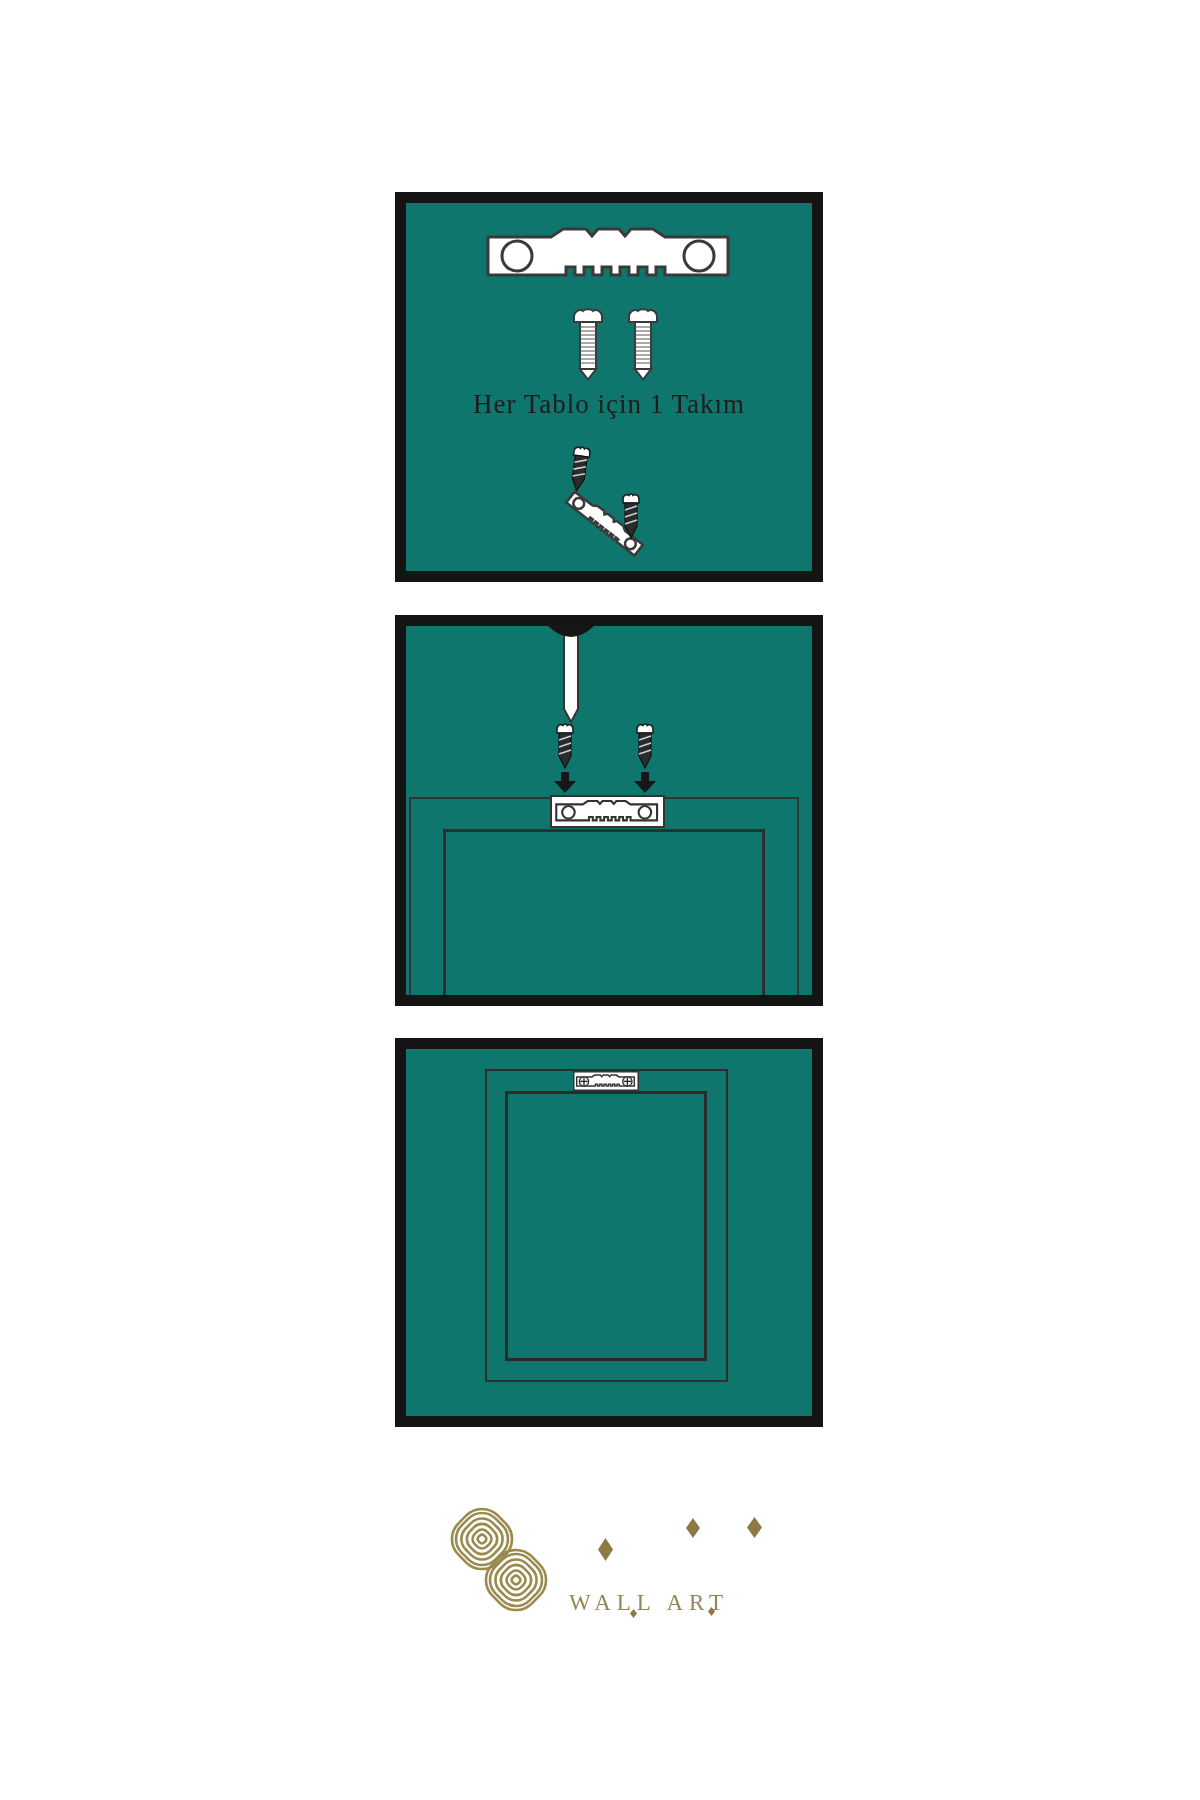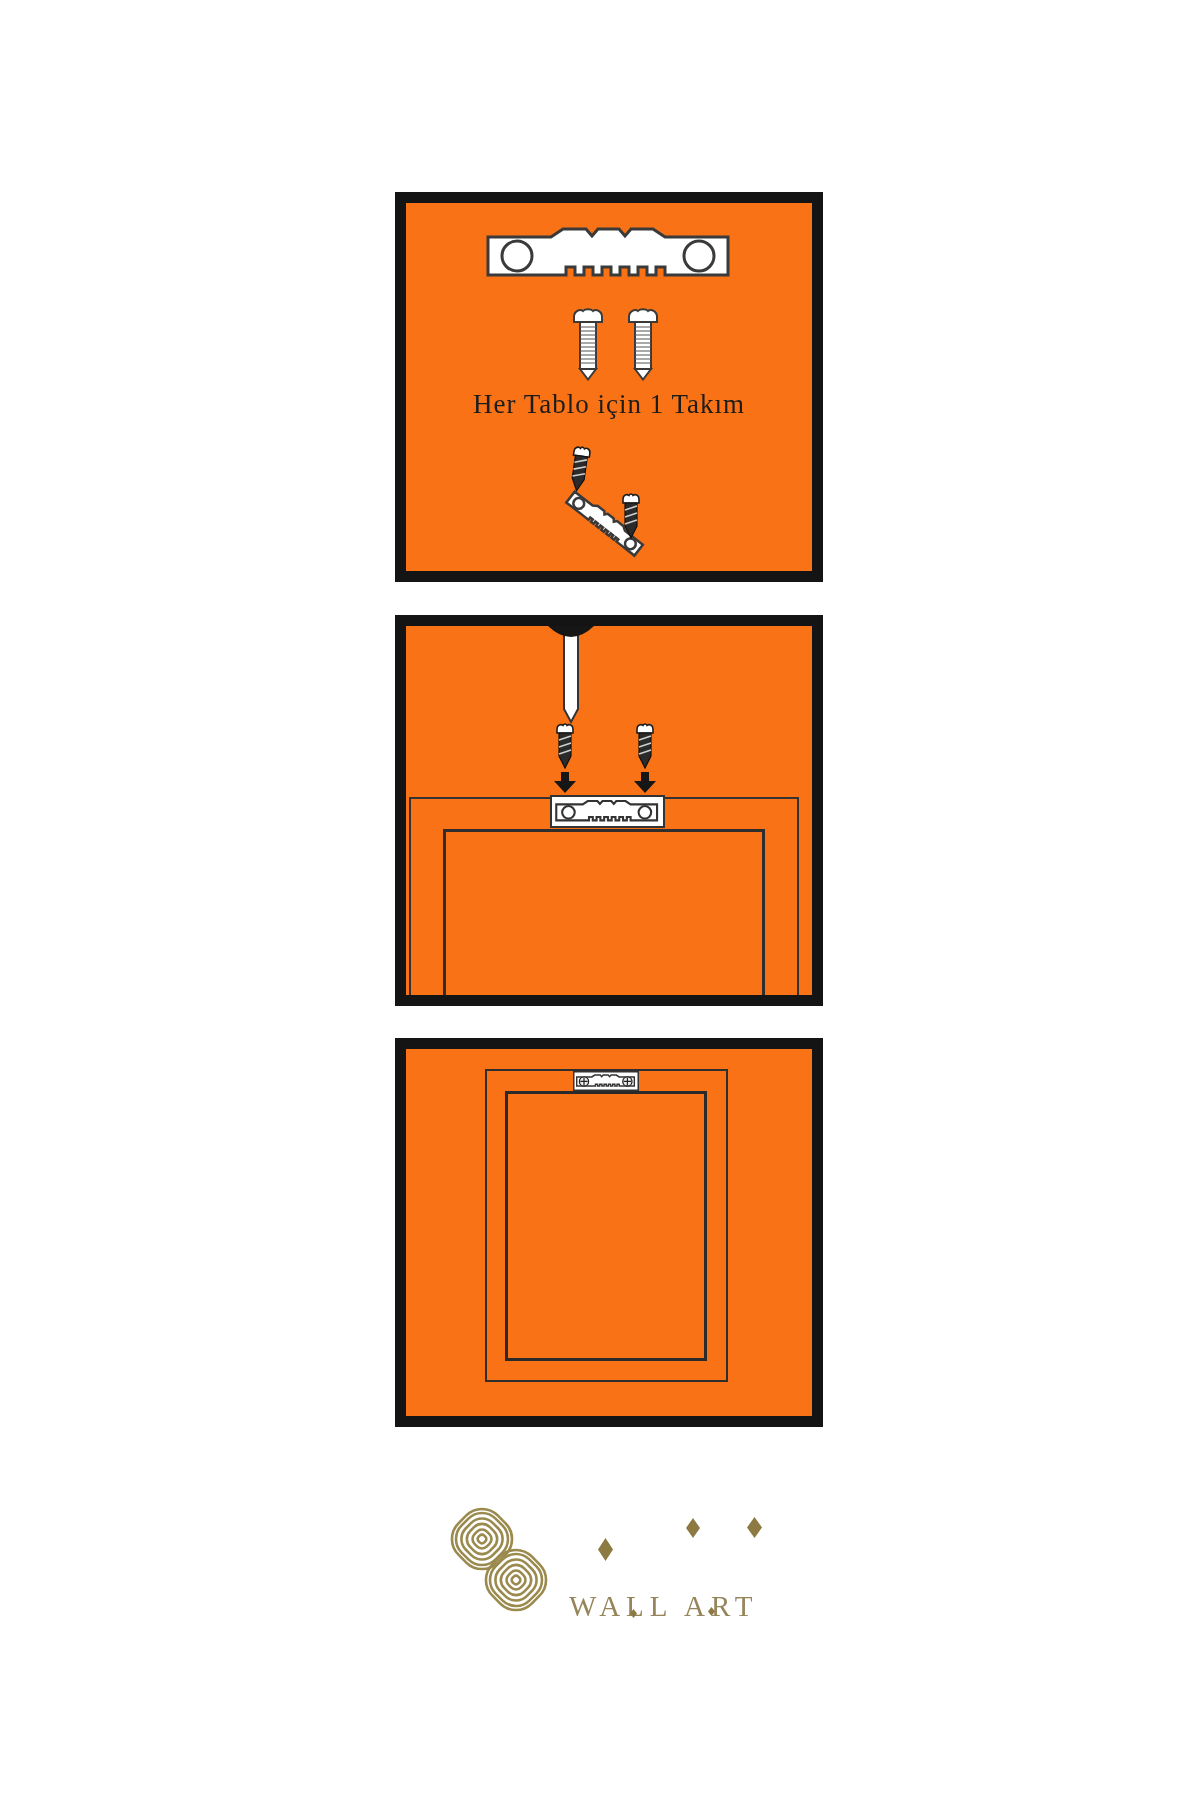--- a/index.html
+++ b/index.html
@@ -1,18 +1,18 @@
 <!DOCTYPE html>
 <html><head>
 <meta charset="utf-8">
 <style>
   html,body{margin:0;padding:0;background:#ffffff;}
   #canvas{position:relative;width:1200px;height:1800px;background:#ffffff;overflow:hidden;
           font-family:"Liberation Serif", serif;}
-  .panel{position:absolute;left:395px;width:428px;border:11px solid #141414;background:#f97316;
+  .panel{position:absolute;left:395px;width:428px;border:11px solid #141414;background:#0f766e;
          box-sizing:border-box;overflow:hidden;}
   #panel-1{top:192px;height:390px;}
   #panel-2{top:615px;height:391px;}
   #panel-3{top:1038px;height:389px;}
   .abs{position:absolute;}
   .caption{position:absolute;left:0;top:186px;width:100%;text-align:center;
            font-size:27px;letter-spacing:1px;color:#1c1c1c;font-weight:400;}
   
   .frame2-outer{position:absolute;left:3px;top:171px;width:390px;height:200px;
                 border:2px solid #333;border-bottom:none;box-sizing:border-box;}
@@ -20,21 +20,21 @@
                 border:3px solid #2e2e2e;border-bottom:none;box-sizing:border-box;}
   
   .frame3-outer{position:absolute;left:79px;top:20px;width:243px;height:313px;
                 border:2px solid #2e2e2e;box-sizing:border-box;}
   .frame3-inner{position:absolute;left:99px;top:42px;width:202px;height:270px;
                 border:3px solid #2a2a2a;box-sizing:border-box;}
   
   #logo{position:absolute;left:420px;top:1485px;width:400px;height:160px;}
   .brand-text{position:absolute;left:146px;top:10px;font-size:105px;line-height:0.9;
               color:#1b392c;letter-spacing:1px;font-weight:400;}
-  .brand-sub{position:absolute;left:149px;top:105px;font-size:29px;letter-spacing:6px;
+  .brand-sub{position:absolute;left:149px;top:105px;font-size:23px;letter-spacing:6px;
              color:#96855a;font-weight:400;text-align:center;}
   .diamond{position:absolute;background:#8d7a42;
            clip-path:polygon(50% 0,100% 50%,50% 100%,0 50%);}
   .d1{left:178px;top:53px;width:15px;height:23px;}
   .d2{left:266px;top:33px;width:14px;height:20px;}
   .d3{left:327px;top:32px;width:15px;height:21px;}
   .d4{left:210px;top:124px;width:7px;height:9px;}
   .d5{left:288px;top:122px;width:7px;height:9px;}
 </style>
 </head>

